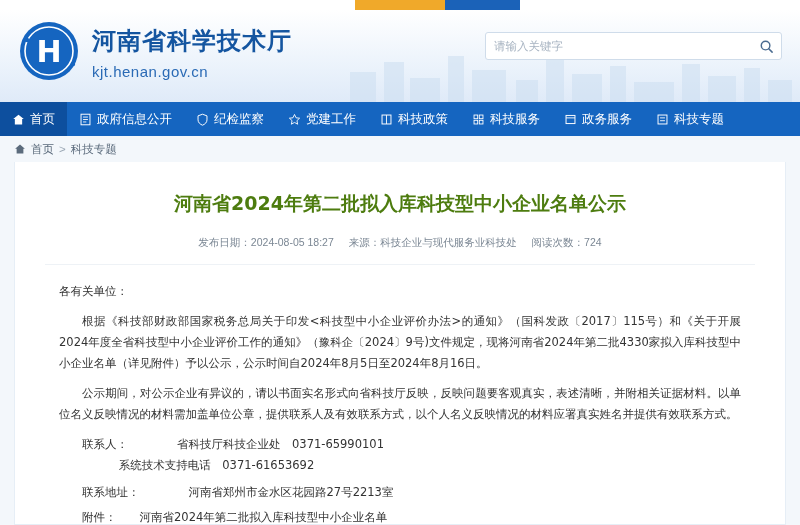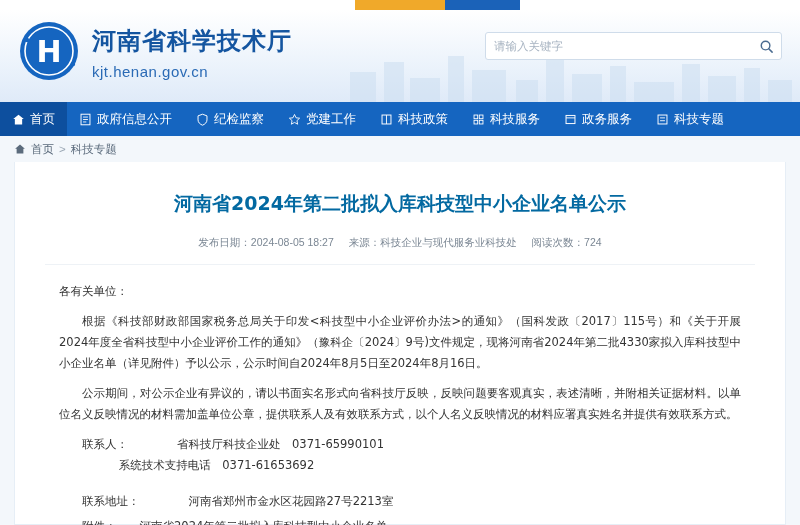--- a/index.html
+++ b/index.html
@@ -102,21 +102,21 @@
   
   .card {
     position: absolute; top: 162px; left: 14px;
     width: 772px; height: 363px;
     background: #ffffff;
     border: 1px solid #e6eef6;
     border-top: none;
   }
   .art-title {
     text-align: center;
-    font-size: 19px; font-weight: bold; color: #0369a1;
+    font-size: 19px; font-weight: bold; color: #4d7c0f;
     padding: 28px 60px 0; line-height: 26px;
     font-family: "DejaVu Sans", "Liberation Sans", sans-serif;
   }
   .art-meta {
     text-align: center; font-size: 10.5px; color: #7b8794;
     margin-top: 20px;
   }
   .art-meta span { margin: 0 6px; }
   .divider {
     margin: 14px 30px 0; height: 1px; background: #eef2f6;
@@ -272,21 +272,21 @@
 
     <div class="art-body">
       <p>各有关单位：</p>
       <p class="indent">根据《科技部财政部国家税务总局关于印发&lt;科技型中小企业评价办法&gt;的通知》（国科发政〔2017〕115号）和《关于开展2024年度全省科技型中小企业评价工作的通知》（豫科企〔2024〕9号)文件规定，现将河南省2024年第二批4330家拟入库科技型中小企业名单（详见附件）予以公示，公示时间自2024年8月5日至2024年8月16日。</p>
       <p class="indent">公示期间，对公示企业有异议的，请以书面实名形式向省科技厅反映，反映问题要客观真实，表述清晰，并附相关证据材料。以单位名义反映情况的材料需加盖单位公章，提供联系人及有效联系方式，以个人名义反映情况的材料应署真实姓名并提供有效联系方式。</p>
 
       <div class="contact-row" style="text-indent:2em">
         <span class="lbl">联系人：</span>
         <span class="val">省科技厅科技企业处　0371-65990101</span>
       </div>
-      <div class="contact-row" style="text-indent:5.2em; margin-bottom:15px">
+      <div class="contact-row" style="text-indent:5.2em; margin-bottom:6px">
         <span class="val" style="margin-left:0">系统技术支持电话　0371-61653692</span>
       </div>
       <div class="contact-row" style="text-indent:2em; margin-bottom:4px">
         <span class="lbl">联系地址：</span>
         <span class="val">河南省郑州市金水区花园路27号2213室</span>
       </div>
 
       <div class="contact-row" style="text-indent:2em">
         <span class="lbl">附件：</span>
         <span class="val" style="margin-left:0">河南省2024年第二批拟入库科技型中小企业名单</span>

